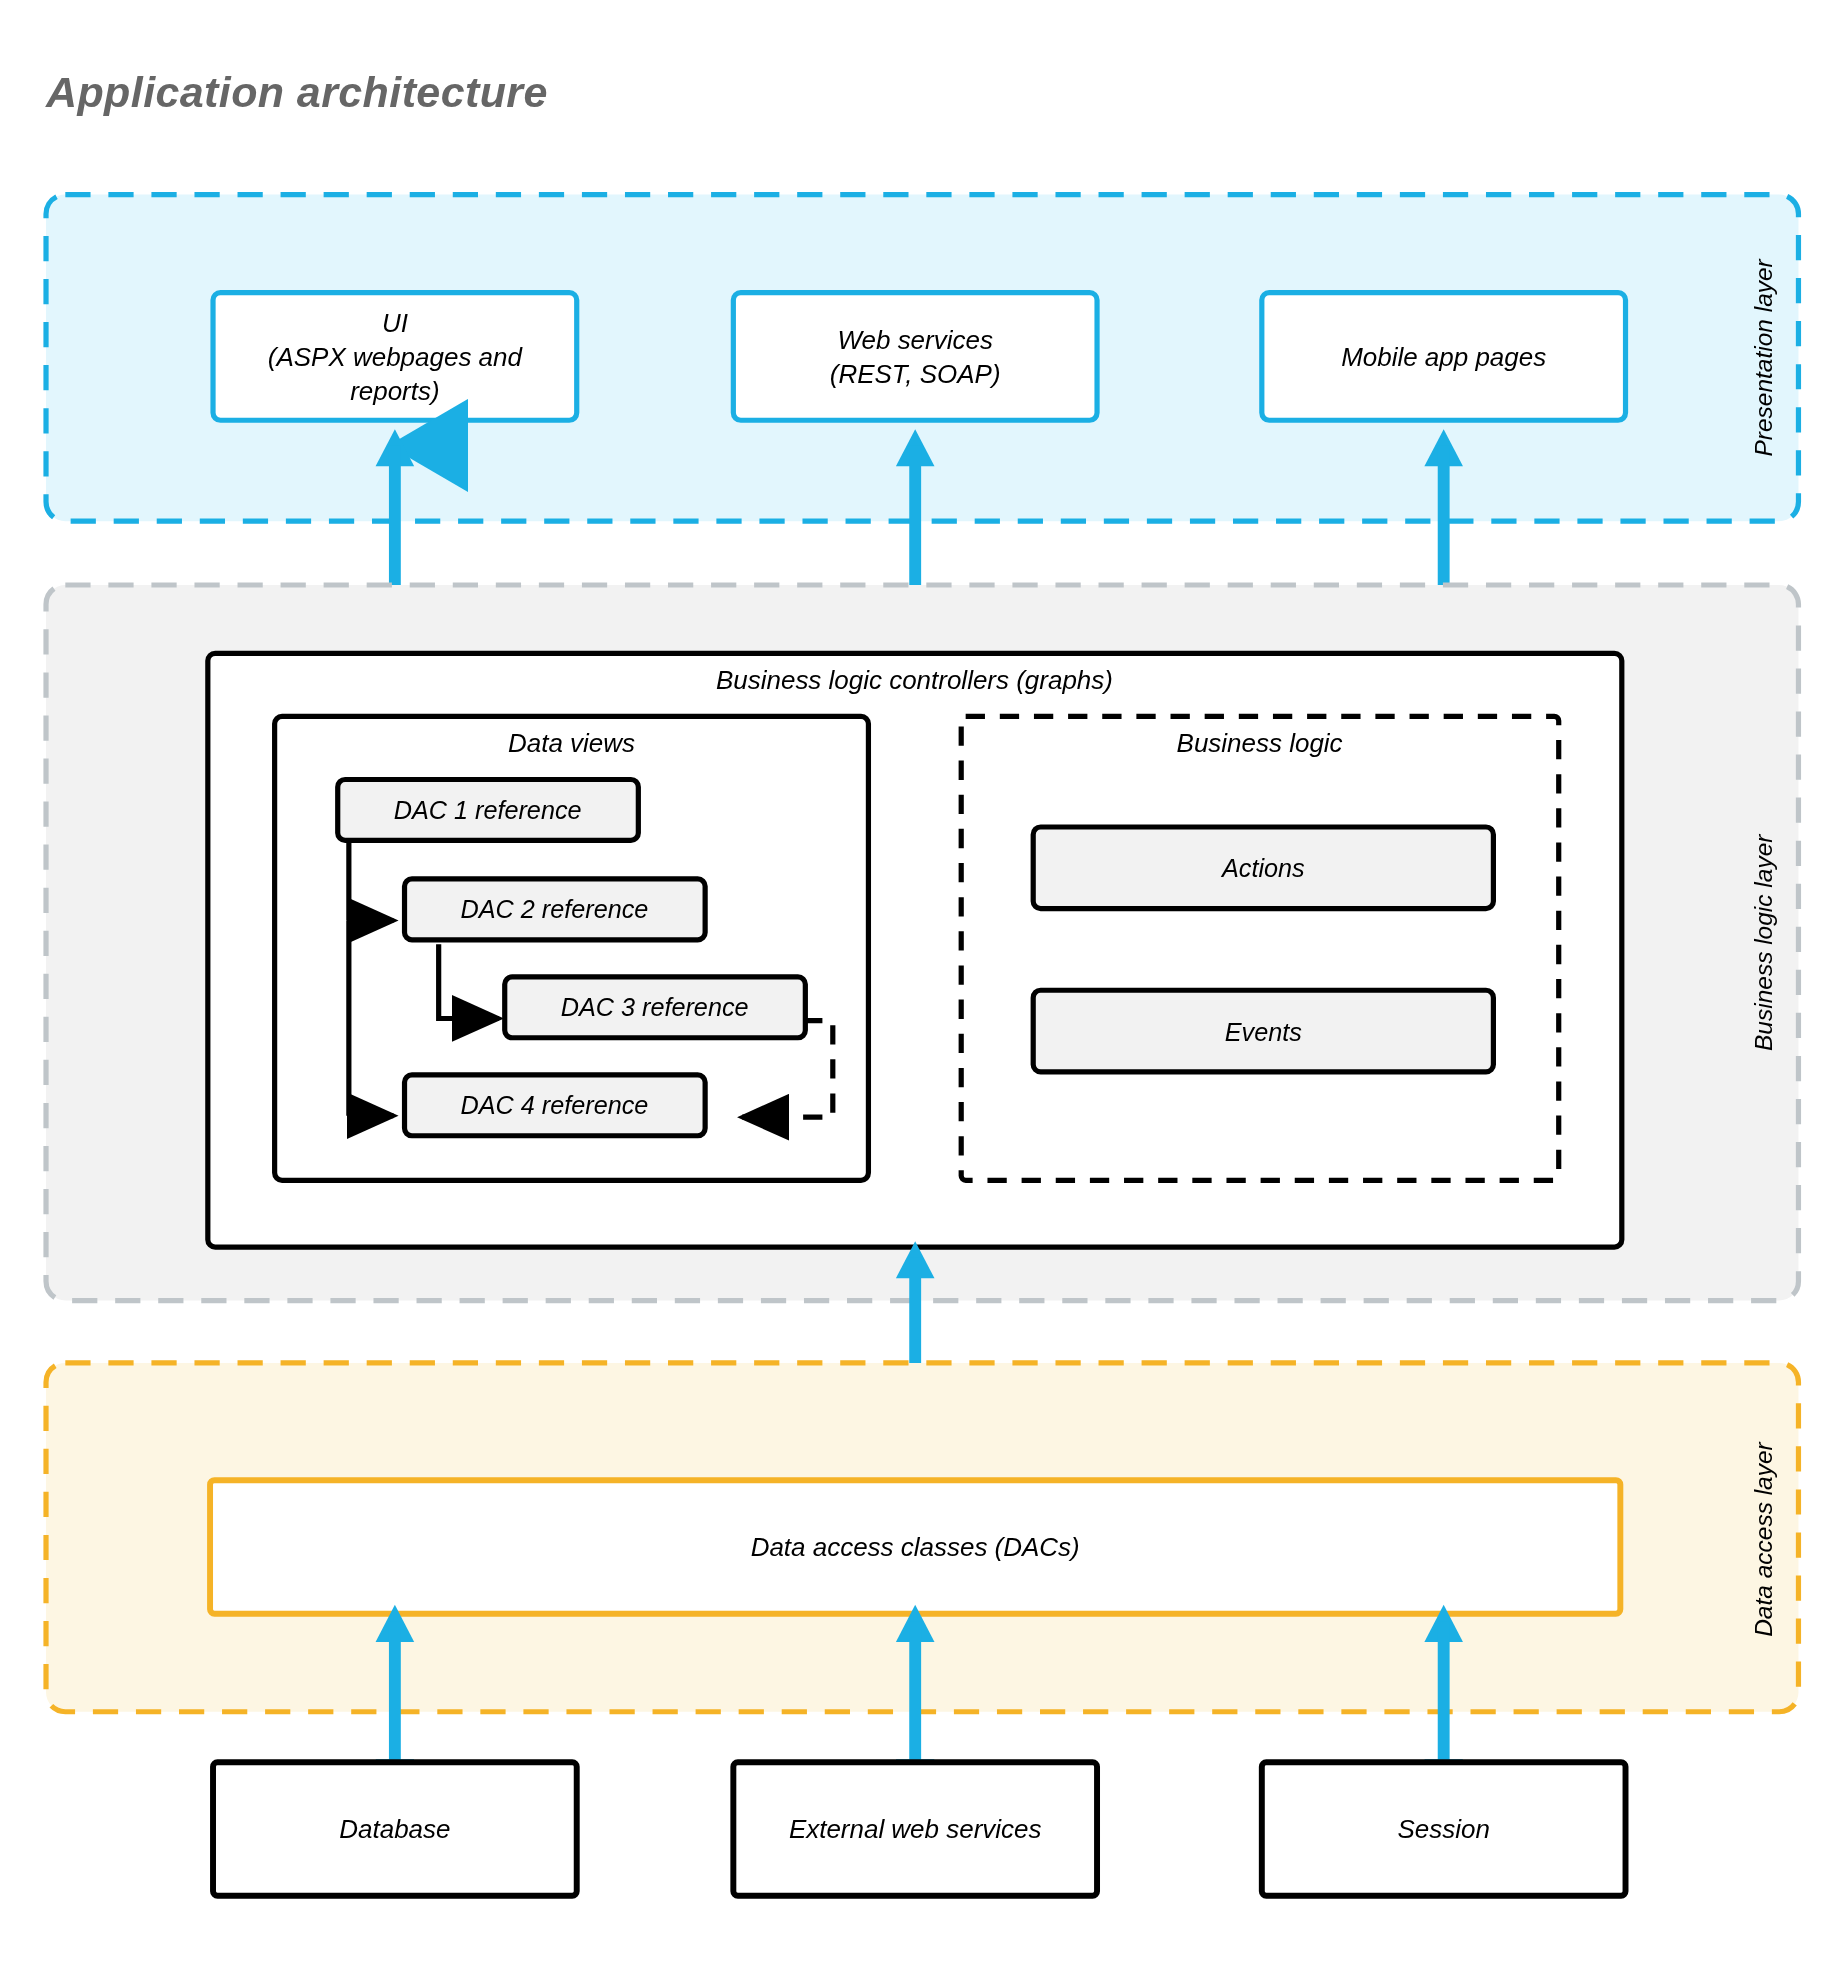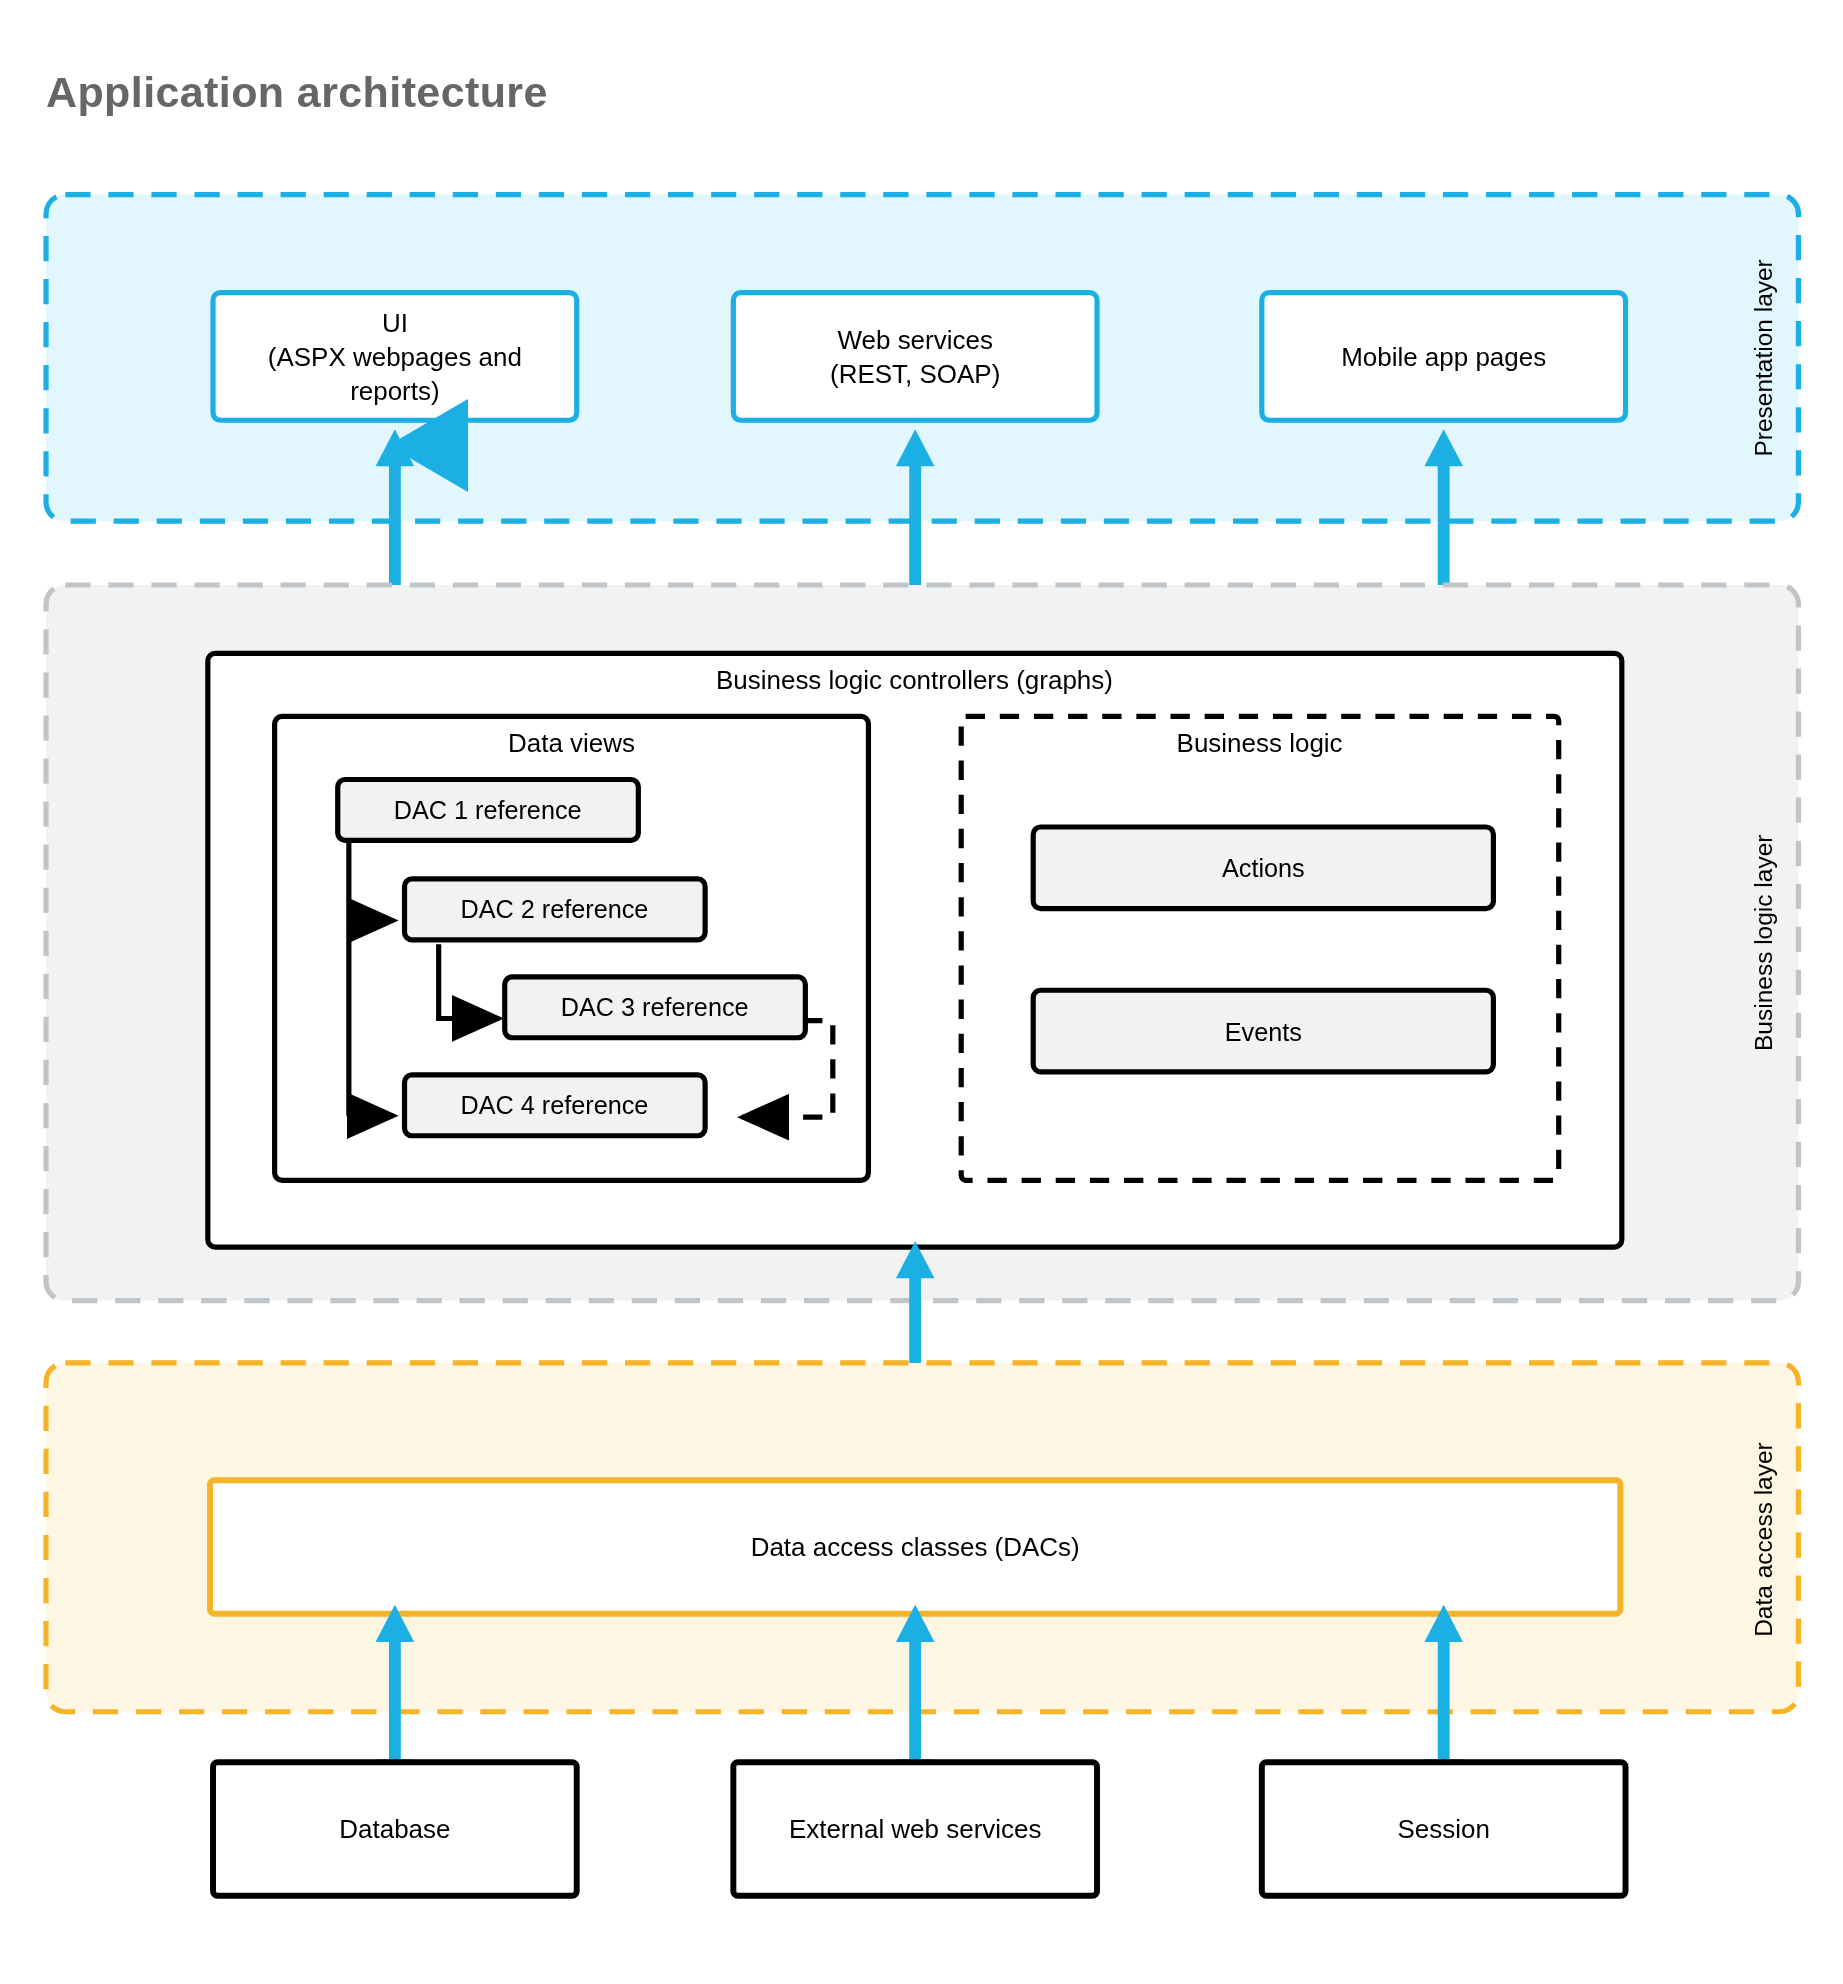--- a/index.html
+++ b/index.html
@@ -13,20 +13,21 @@
     font-family: "Liberation Sans", sans-serif;
     position: relative;
     overflow: hidden;
   }
   #diagram-root {
     position: absolute;
     left: 0;
     top: 0;
     width: 1744px;
     height: 1985px;
+    font-style: italic;
   }
   .page-title {
     position: absolute;
     left: 46px;
     top: 68px;
     font-size: 43px;
     font-weight: bold;
     color: #666666;
     letter-spacing: 0.4px;
     white-space: nowrap;

